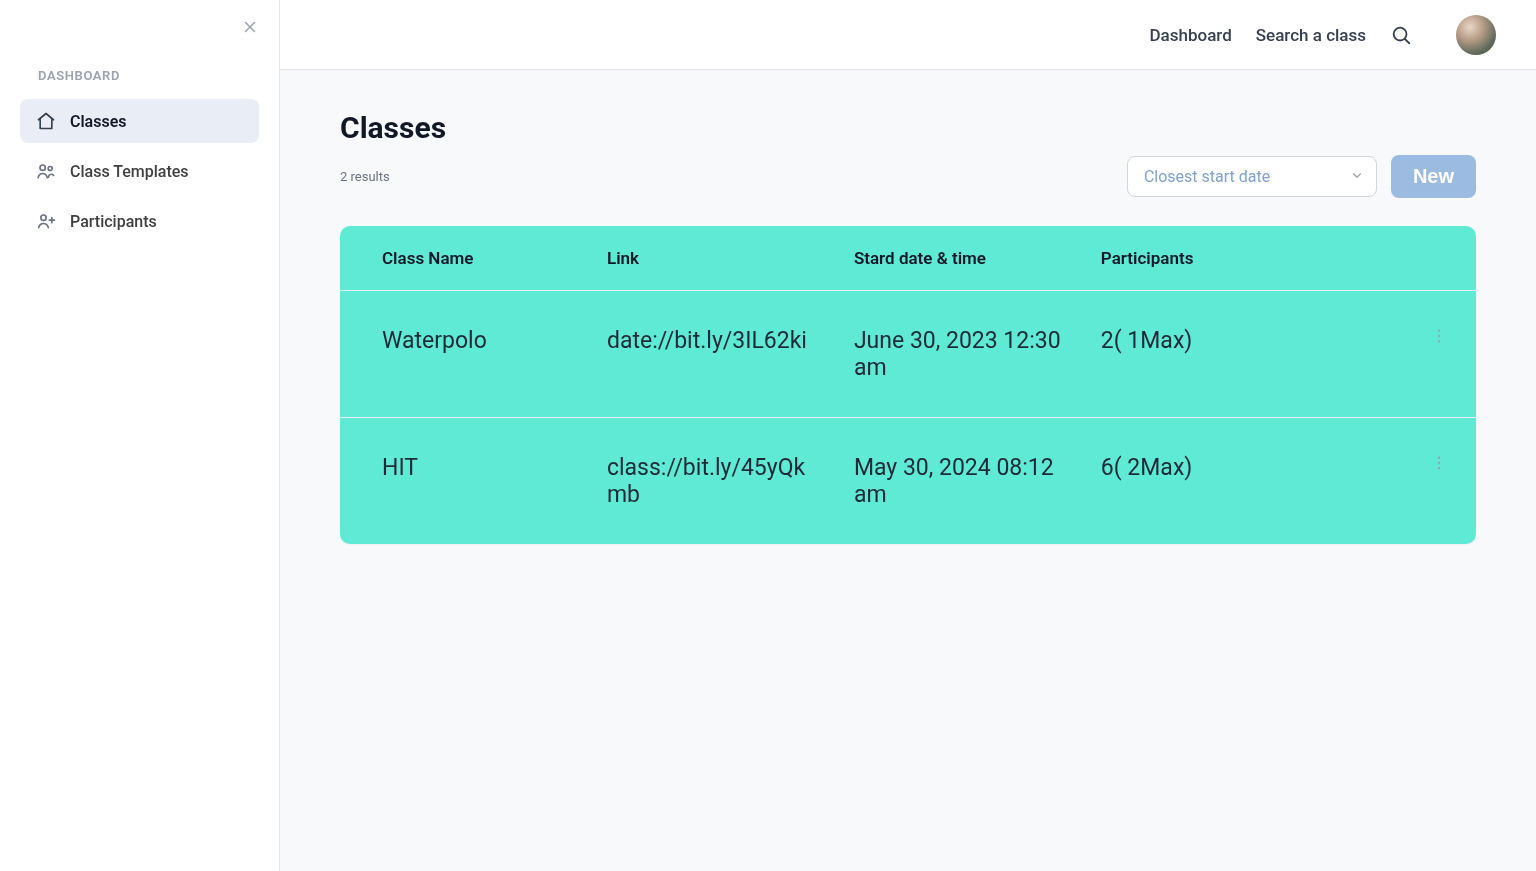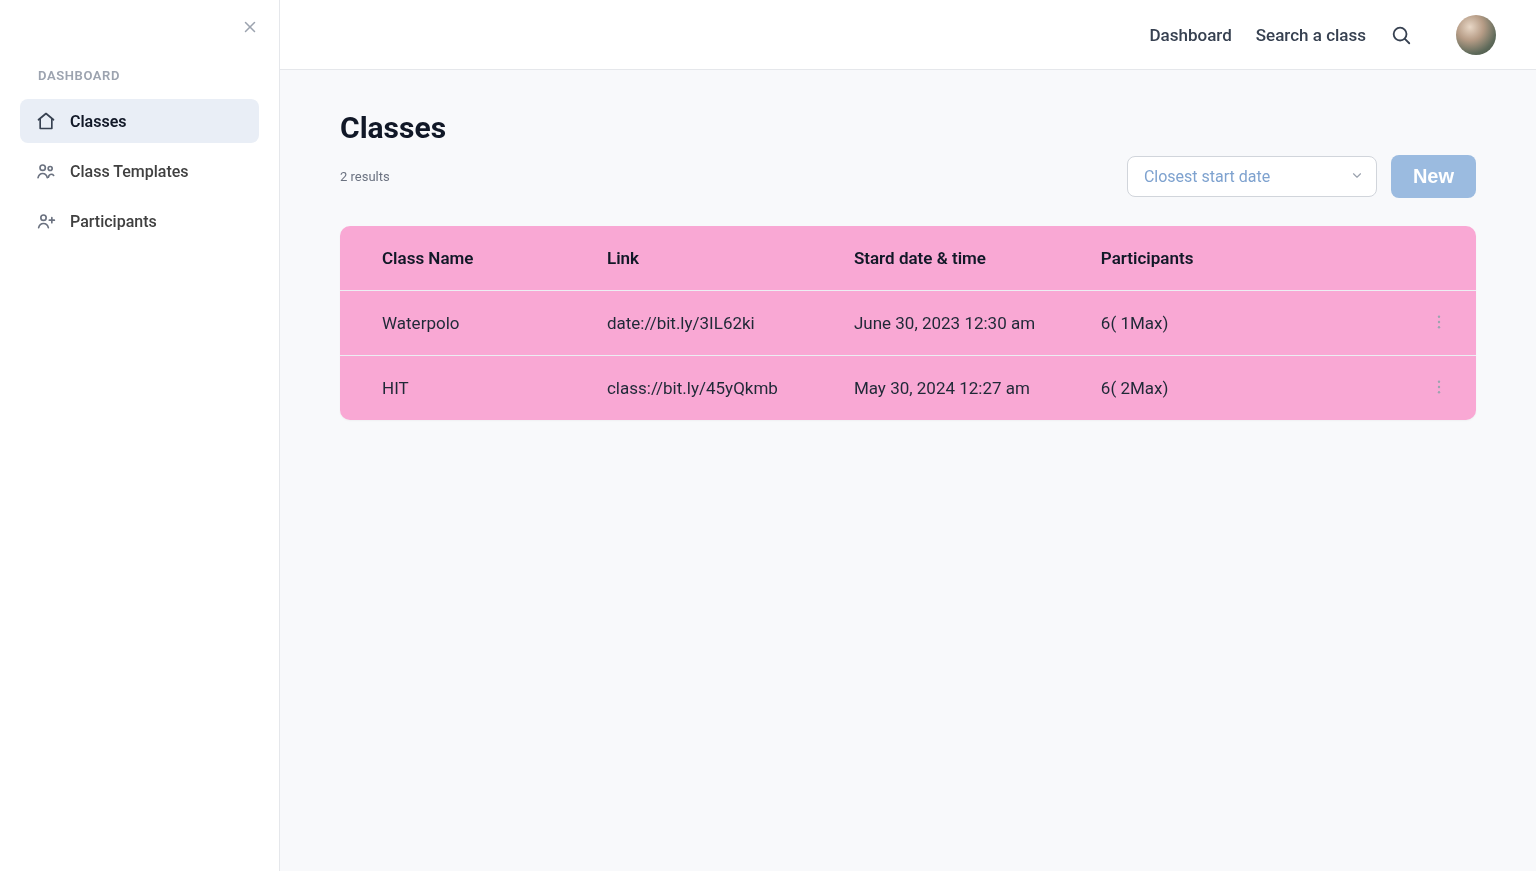--- a/index.html
+++ b/index.html
@@ -142,38 +142,38 @@
       font-size:20px;
       border:none;
       border-radius:8px;
       padding:10px 22px;
       cursor:pointer;
     }
 
     
     .table-card {
       margin-top:28px;
-      background:#f9a8d4;
+      background:#5eead4;
       border-radius:10px;
       box-shadow: 0 1px 2px rgba(0,0,0,0.04);
       overflow:hidden;
     }
     .table { width:100%; border-collapse:collapse; }
     .table thead th {
       text-align:left;
       font-size:17px;
       font-weight:600;
       color:#111827;
       padding: 22px 20px;
     }
     .table thead th:first-child { padding-left:42px; }
     .table tbody td {
       border-top:1px solid #eceff3;
-      padding: 22px 20px;
-      font-size:17px;
+      padding: 36px 20px;
+      font-size:23px;
       color:#1f2937;
       vertical-align: top;
     }
     .table tbody td:first-child { padding-left:42px; }
     .link-cell { color:#7ea2cf; word-break: break-all; max-width:140px; cursor:pointer; }
     .row-menu {
       color:#9ca3af;
       cursor:pointer;
       display:flex;
       justify-content:center;
@@ -277,35 +277,35 @@
             <th class="col-date">Stard date &amp; time</th>
             <th class="col-part">Participants</th>
             <th class="col-actions"></th>
           </tr>
         </thead>
         <tbody>
           <tr>
             <td>Waterpolo</td>
             <td class="link-cell">date://bit.ly/3IL62ki</td>
             <td>June 30, 2023 12:30 am</td>
-            <td>6( 1Max)</td>
+            <td>2( 1Max)</td>
             <td>
               <div class="row-menu">
                 <svg width="18" height="18" viewBox="0 0 24 24" fill="currentColor">
                     <circle cx="12" cy="5" r="1.6"></circle>
                     <circle cx="12" cy="12" r="1.6"></circle>
                     <circle cx="12" cy="19" r="1.6"></circle>
                   </svg>
               </div>
             </td>
           </tr>
           <tr>
             <td>HIT</td>
             <td class="link-cell">class://bit.ly/45yQkmb</td>
-            <td>May 30, 2024 12:27 am</td>
+            <td>May 30, 2024 08:12 am</td>
             <td>6( 2Max)</td>
             <td>
               <div class="row-menu">
                 <svg width="18" height="18" viewBox="0 0 24 24" fill="currentColor">
                     <circle cx="12" cy="5" r="1.6"></circle>
                     <circle cx="12" cy="12" r="1.6"></circle>
                     <circle cx="12" cy="19" r="1.6"></circle>
                   </svg>
               </div>
             </td>

